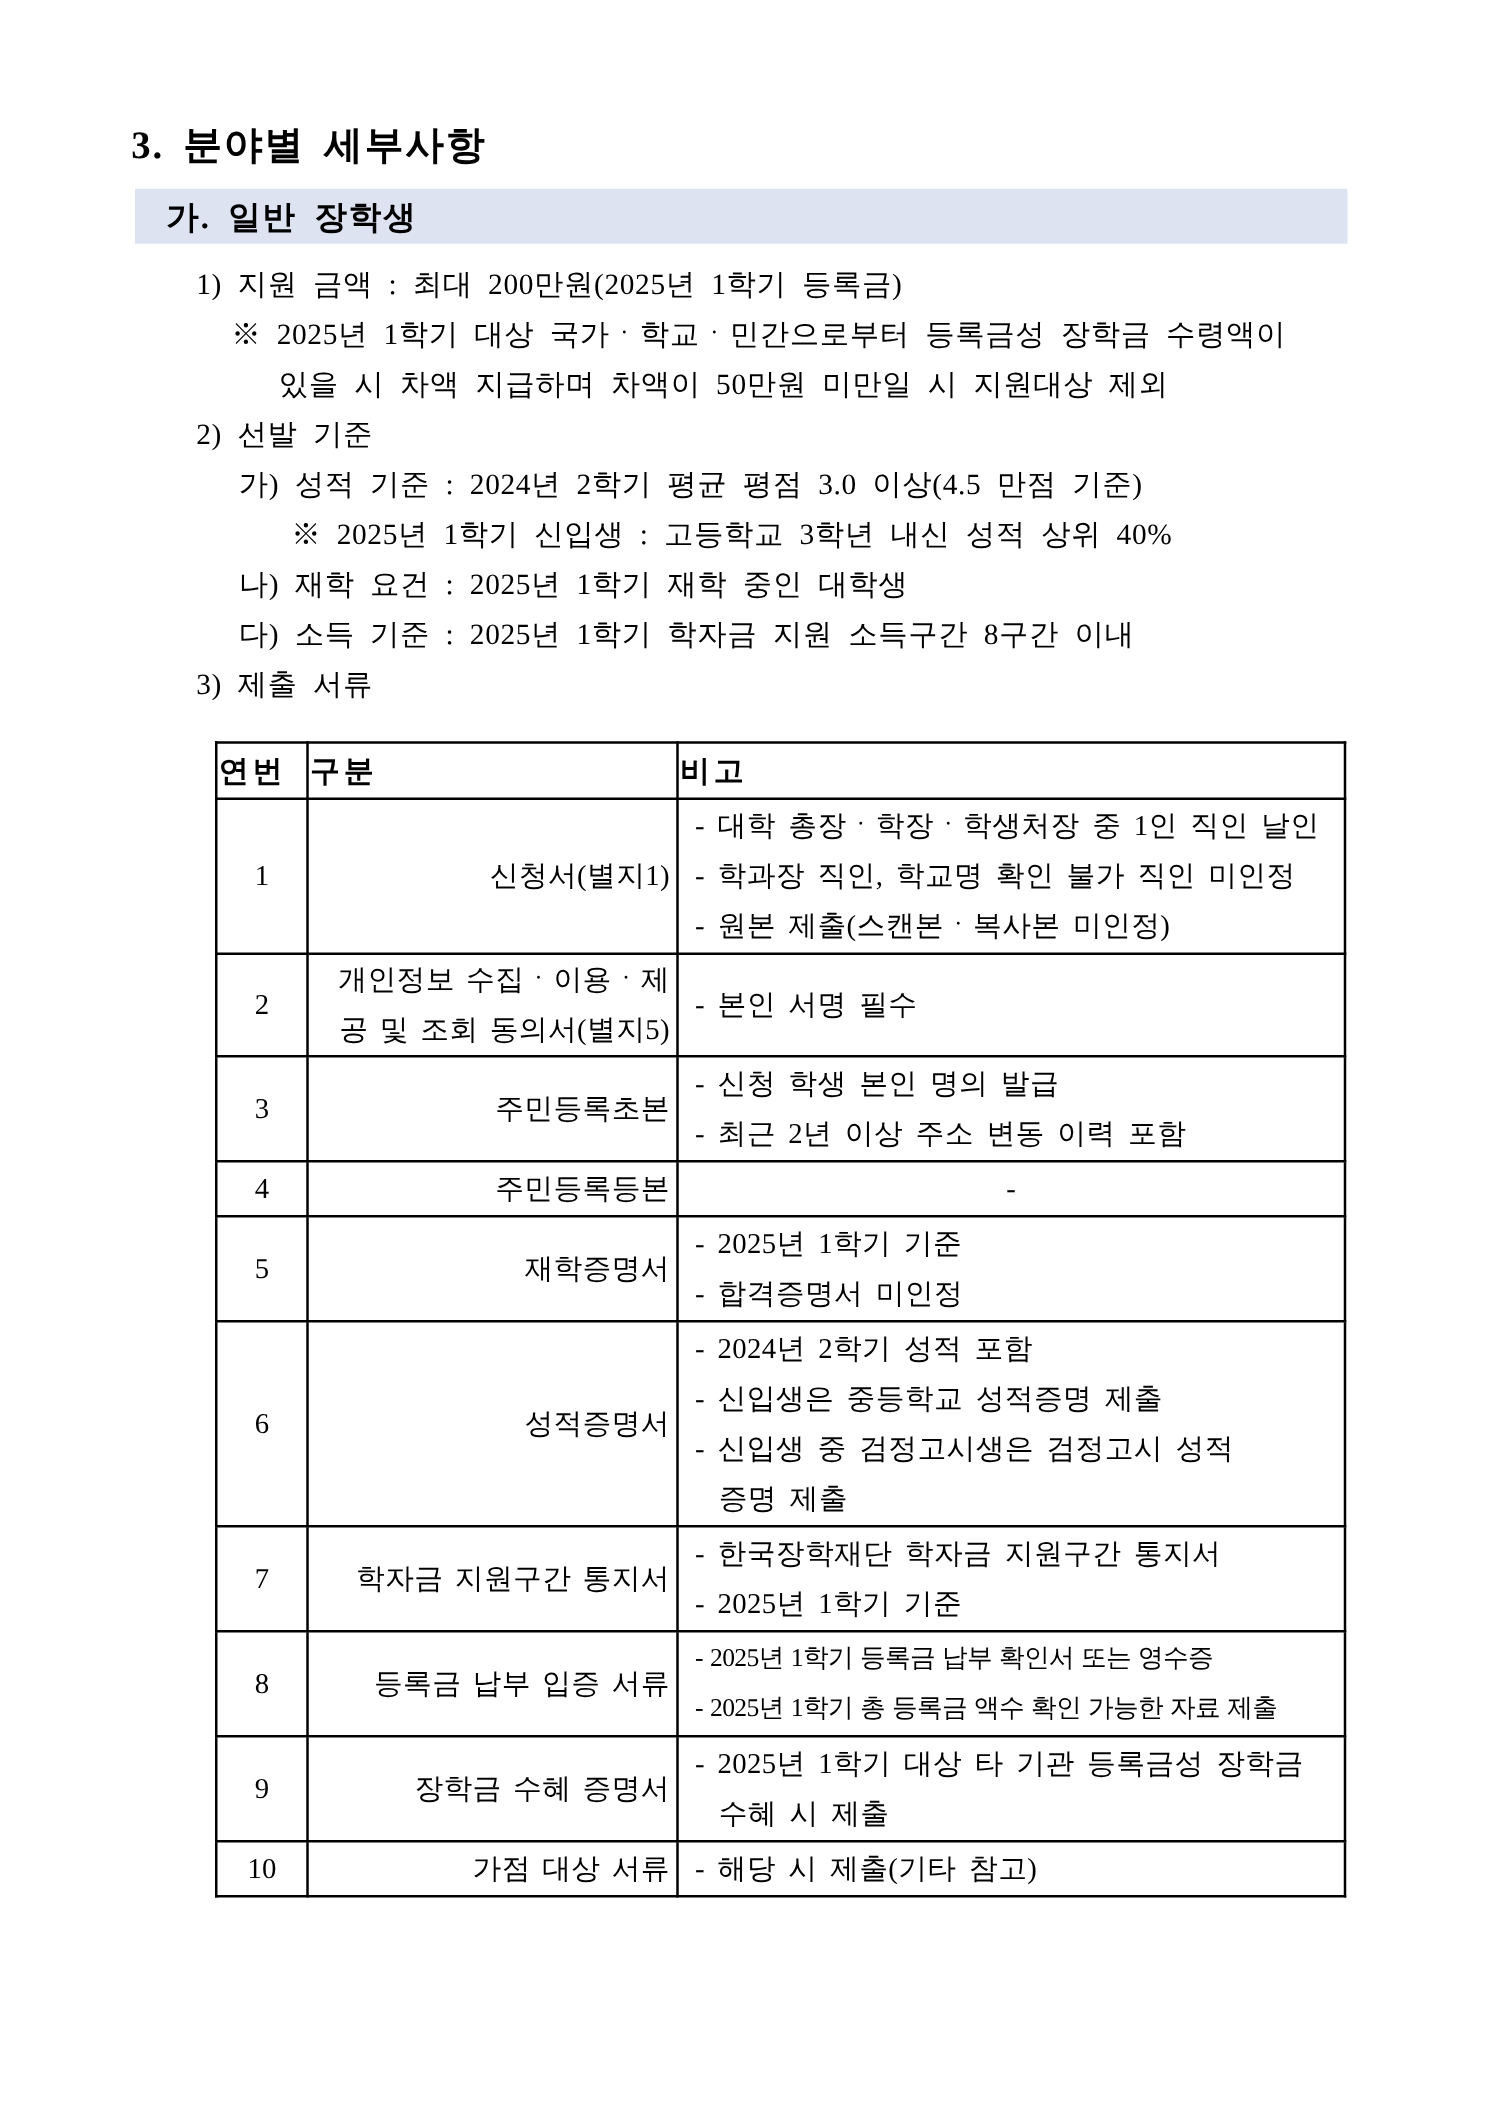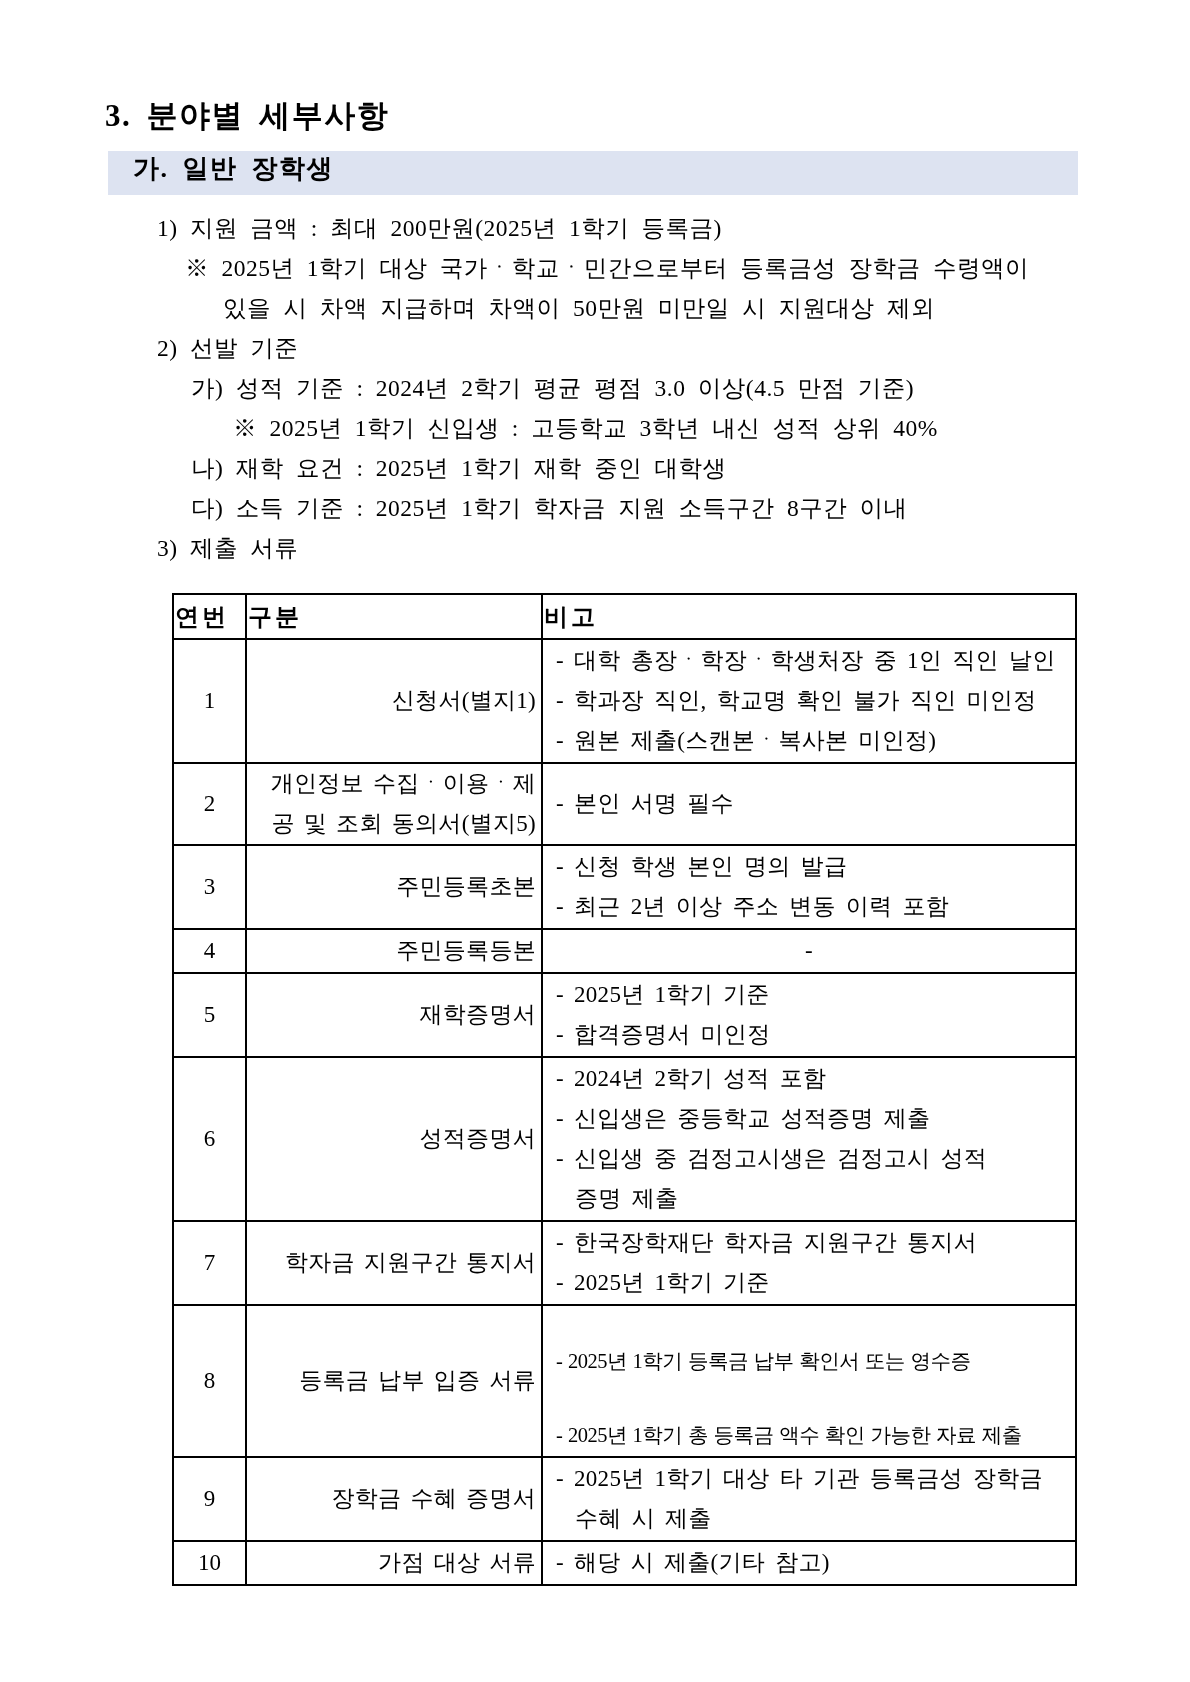--- a/index.html
+++ b/index.html
@@ -28,21 +28,21 @@
     word-spacing: 6px;
     line-height: 40px;
   }
   .bar {
     margin-top: 15px;
     margin-left: 3px;
     width: 970px;
     height: 44px;
     background: var(--hl, #dde3f1);
     display: flex;
-    align-items: flex-start;
+    align-items: center;
     padding-left: 25px;
     box-sizing: border-box;
     font-size: 26px;
     font-weight: 700;
     letter-spacing: 1.5px;
     word-spacing: 6px;
   }
   .body-lines {
     margin-top: 13px;
     font-size: 23.5px;
@@ -107,21 +107,20 @@
     white-space: pre-wrap;
   }
   td.cell-notes.center .note {
     padding-left: 0;
     text-indent: 0;
   }
   tr.condensed .note {
     font-size: 20.5px;
     letter-spacing: -0.5px;
     word-spacing: 1px;
-    margin-top: 34px;
   }
 </style>
 </head>
 <body style="--hl: #dde3f1; --bd: #000000; color: rgb(0, 0, 0);">
 
 <div class="page">
 
   <div class="heading">3. 분야별 세부사항</div>
 
   <div class="bar">

